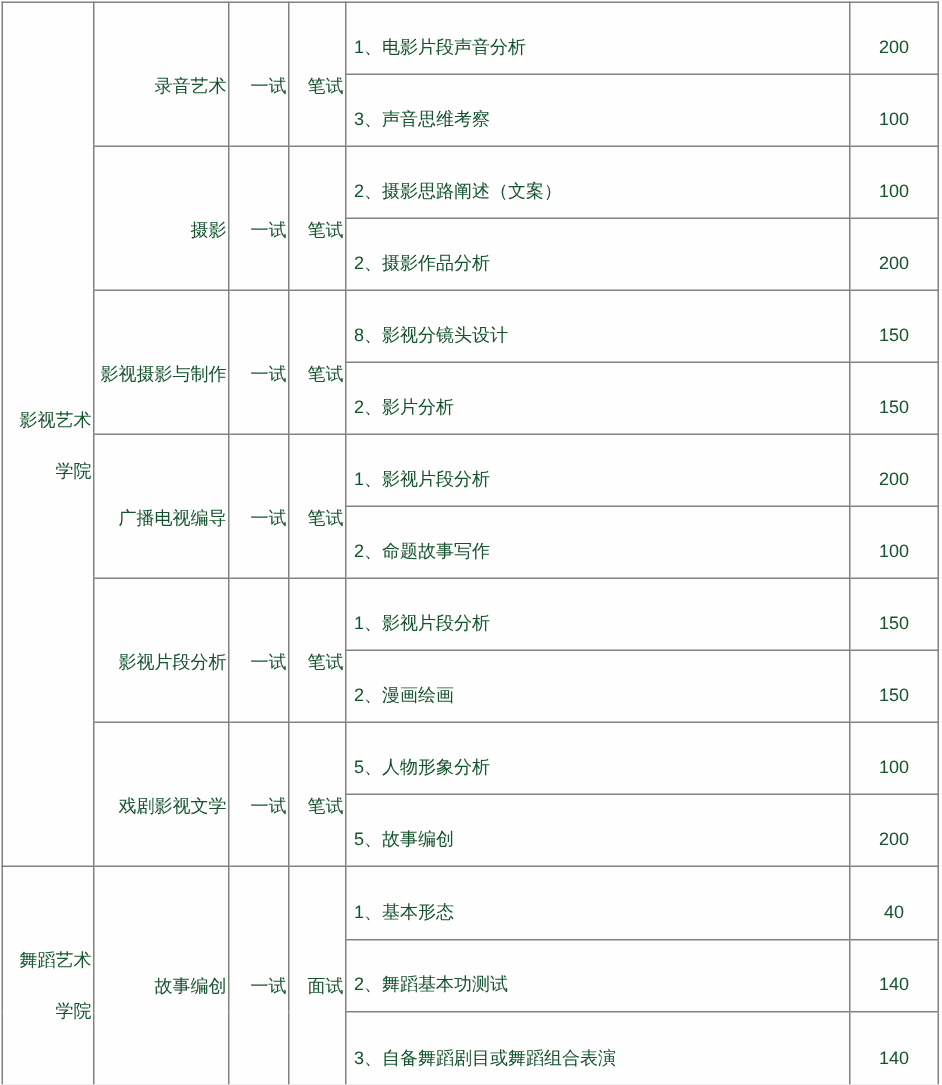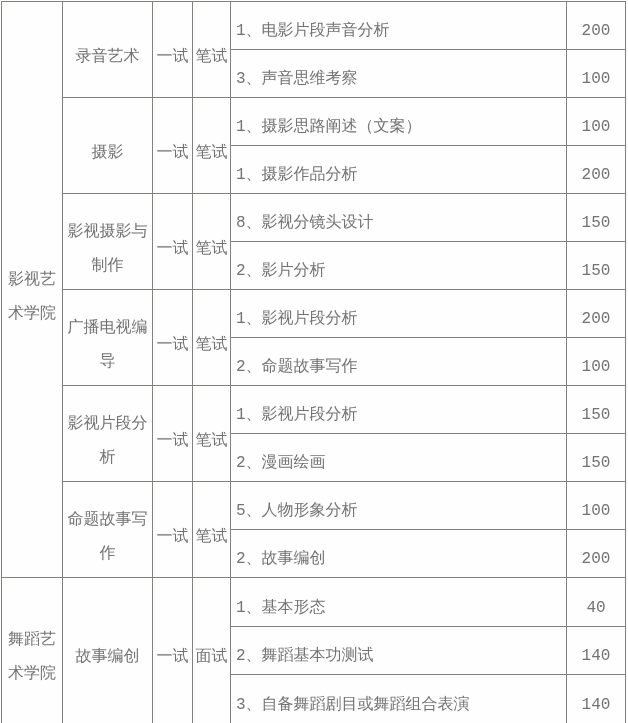--- a/index.html
+++ b/index.html
@@ -16,31 +16,30 @@
     padding: 1px 3px 0 1px;
     overflow: hidden;
   }
   table.exam-table {
     border-collapse: collapse;
     table-layout: fixed;
     width: 624px;
   }
   table.exam-table td {
     border: 1px solid #82827c;
-    font-size: 16px;
-    color: #737373;
+    font-size: 12px;
+    color: #14532d;
     overflow: hidden;
     box-sizing: border-box;
-    font-family: Liberation Mono, monospace;
   }
   tr.r-a { height: 48px; }
   tr.r-b { height: 48.6px; }
   
   td.c-college, td.c-major, td.c-round, td.c-mode {
-    text-align: center;
+    text-align: right;
     vertical-align: middle;
     line-height: 34px;
     padding: 14px 1px 0 1px;
   }
   
   td.c-item {
     text-align: left;
     vertical-align: bottom;
     padding: 0 4px 9px 5px;
     line-height: 17px;
@@ -76,25 +75,25 @@
           <td class="c-score">200</td>
         </tr>
         <tr class="r-a">
           <td class="c-item">3、声音思维考察</td>
           <td class="c-score">100</td>
         </tr>
         <tr class="r-a">
           <td class="c-major" rowspan="2">摄影</td>
           <td class="c-round" rowspan="2">一试</td>
           <td class="c-mode" rowspan="2">笔试</td>
-          <td class="c-item">1、摄影思路阐述（文案）</td>
+          <td class="c-item">2、摄影思路阐述（文案）</td>
           <td class="c-score">100</td>
         </tr>
         <tr class="r-a">
-          <td class="c-item">1、摄影作品分析</td>
+          <td class="c-item">2、摄影作品分析</td>
           <td class="c-score">200</td>
         </tr>
         <tr class="r-a">
           <td class="c-major" rowspan="2">影视摄影与制作</td>
           <td class="c-round" rowspan="2">一试</td>
           <td class="c-mode" rowspan="2">笔试</td>
           <td class="c-item">8、影视分镜头设计</td>
           <td class="c-score">150</td>
         </tr>
         <tr class="r-a">
@@ -117,28 +116,28 @@
           <td class="c-round" rowspan="2">一试</td>
           <td class="c-mode" rowspan="2">笔试</td>
           <td class="c-item">1、影视片段分析</td>
           <td class="c-score">150</td>
         </tr>
         <tr class="r-a">
           <td class="c-item">2、漫画绘画</td>
           <td class="c-score">150</td>
         </tr>
         <tr class="r-a">
-          <td class="c-major" rowspan="2">命题故事写作</td>
+          <td class="c-major" rowspan="2">戏剧影视文学</td>
           <td class="c-round" rowspan="2">一试</td>
           <td class="c-mode" rowspan="2">笔试</td>
           <td class="c-item">5、人物形象分析</td>
           <td class="c-score">100</td>
         </tr>
         <tr class="r-a">
-          <td class="c-item">2、故事编创</td>
+          <td class="c-item">5、故事编创</td>
           <td class="c-score">200</td>
         </tr>
         <tr class="r-b">
           <td class="c-college" rowspan="3">舞蹈艺术学院</td>
           <td class="c-major" rowspan="3">故事编创</td>
           <td class="c-round" rowspan="3">一试</td>
           <td class="c-mode" rowspan="3">面试</td>
           <td class="c-item">1、基本形态</td>
           <td class="c-score">40</td>
         </tr>

